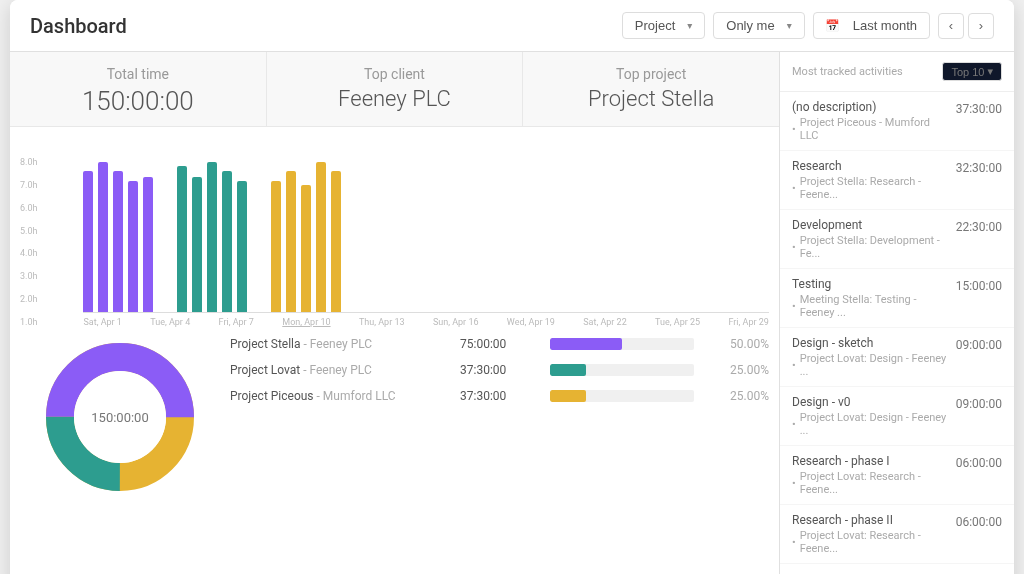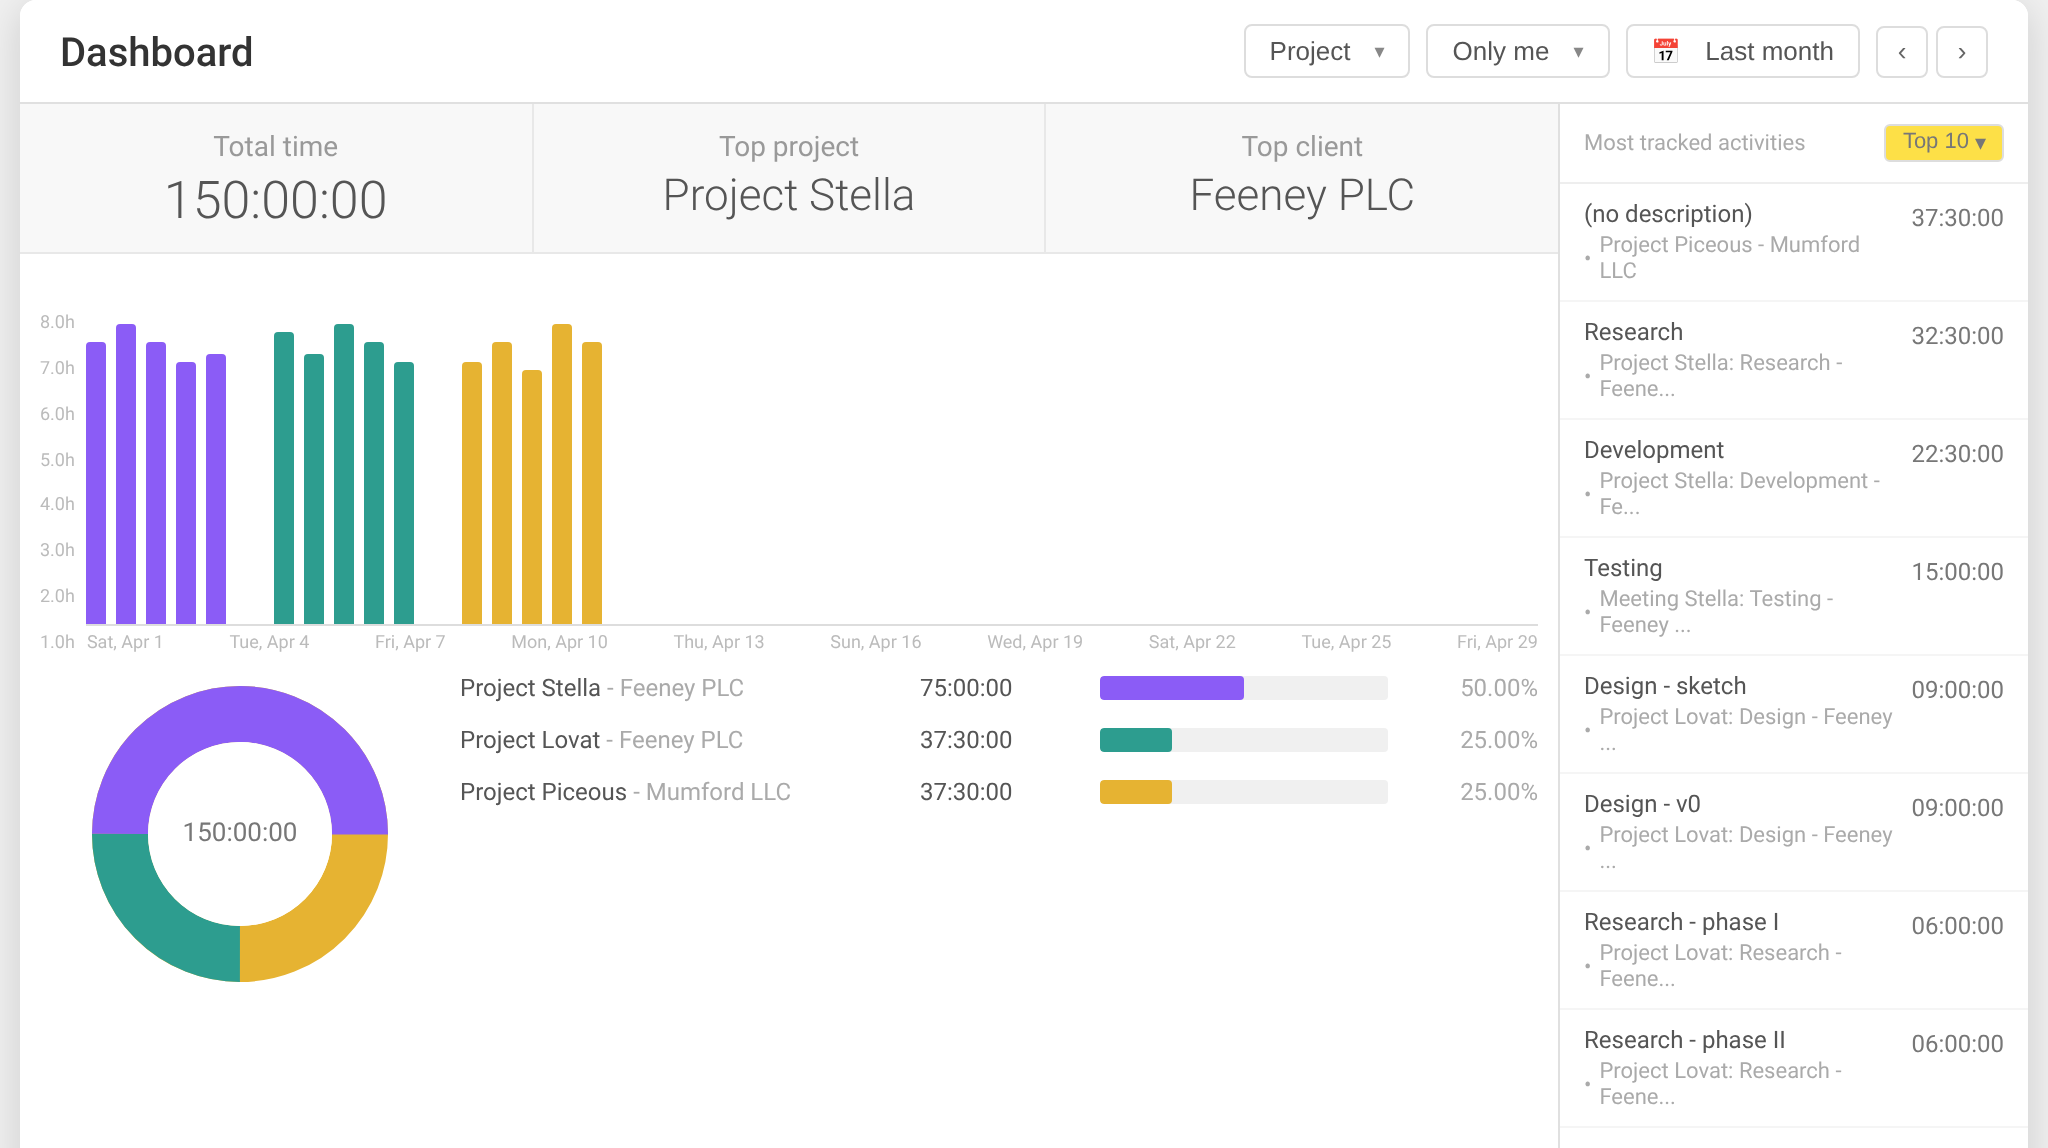--- a/index.html
+++ b/index.html
@@ -13,36 +13,36 @@
     .header-nav { display: flex; gap: 4px; }
     .header-nav button { border: 1px solid #ddd; background: #fff; border-radius: 4px; width: 26px; height: 26px; cursor: pointer; font-size: 13px; color: #666; }
     .main-content { display: flex; }
     .left-panel { flex: 1; padding: 0; }
     .stats-row { display: flex; background: #f8f8f8; border-bottom: 1px solid #e8e8e8; }
     .stat-box { flex: 1; text-align: center; padding: 14px 10px 10px; border-right: 1px solid #e8e8e8; }
     .stat-box:last-child { border-right: none; }
     .stat-label { font-size: 14px; color: #999; margin-bottom: 4px; text-align: center; }
     .stat-value { font-size: 22px; color: #555; font-weight: 300; }
     .stat-value.large { font-size: 26px; }
-    .chart-area { padding: 10px 10px 0 10px; height: 200px; display: flex; align-items: flex-end; }
+    .chart-area { padding: 10px 10px 0 10px; height: 200px; display: flex; align-items: flex-end; gap: 40px; }
     .y-label { font-size: 9px; color: #bbb; text-align: right; }
     .bottom-section { display: flex; padding: 10px; gap: 10px; }
     .donut-wrapper { width: 200px; display: flex; align-items: center; justify-content: center; }
     .legend-chart { flex: 1; }
     .legend-row { display: flex; align-items: center; margin-bottom: 12px; gap: 20px; }
     .legend-label { font-size: 12px; color: #555; width: 210px; white-space: nowrap; overflow: hidden; text-overflow: ellipsis; }
     .legend-label .project { color: #555; }
     .legend-time { font-size: 12px; color: #555; width: 70px; }
     .legend-bar-bg { flex: 1; background: #f0f0f0; height: 12px; border-radius: 2px; overflow: hidden; }
     .legend-bar-fill { height: 100%; border-radius: 2px; }
     .legend-pct { font-size: 12px; color: #aaa; width: 55px; text-align: right; }
     .right-panel { width: 235px; border-left: 1px solid #e0e0e0; background: #fff; overflow-y: auto; max-height: 540px; }
     .right-header { display: flex; justify-content: space-between; align-items: center; padding: 10px 12px; border-bottom: 1px solid #eee; }
     .right-header-label { font-size: 11px; color: #aaa; }
-    .right-header-btn { font-size: 11px; color: #777; border: 1px solid #ddd; border-radius: 3px; padding: 2px 8px; background: #fde047; cursor: pointer; display: flex; align-items: flex-start; gap: 3px; }
+    .right-header-btn { font-size: 11px; color: #777; border: 1px solid #ddd; border-radius: 3px; padding: 2px 8px; background: #0f172a; cursor: pointer; display: flex; align-items: center; gap: 3px; }
     .activity-item { padding: 8px 12px; border-bottom: 1px solid #f5f5f5; }
     .activity-name { font-size: 12px; color: #555; margin-bottom: 2px; }
     .activity-sub { font-size: 11px; color: #aaa; display: flex; align-items: center; gap: 4px; }
     .activity-sub::before { content: '•'; color: #aaa; }
     .activity-row { display: flex; justify-content: space-between; align-items: flex-start; }
     .activity-left { flex: 1; }
     .activity-right { font-size: 12px; color: #777; white-space: nowrap; padding-left: 8px; padding-top: 2px; }
     
     .donut-container { position: relative; width: 160px; height: 160px; }
     .donut-center { position: absolute; top: 50%; left: 50%; transform: translate(-50%, -50%); font-size: 13px; color: #777; font-weight: 400; }
@@ -77,26 +77,26 @@
   <div class="main-content">
 
     <div class="left-panel">
 
       <div class="stats-row">
         <div class="stat-box">
           <div class="stat-label">Total time</div>
           <div class="stat-value large">150:00:00</div>
         </div>
         <div class="stat-box">
+          <div class="stat-label">Top client</div>
+          <div class="stat-value">Feeney PLC</div>
+        </div>
+        <div class="stat-box">
           <div class="stat-label">Top project</div>
           <div class="stat-value">Project Stella</div>
-        </div>
-        <div class="stat-box">
-          <div class="stat-label">Top client</div>
-          <div class="stat-value">Feeney PLC</div>
         </div>
       </div>
 
       <div class="chart-area">
         <div style="display:flex; flex-direction:column; height:170px; justify-content:space-between; padding-right:6px;">
           <span class="y-label">8.0h</span>
           <span class="y-label">7.0h</span>
           <span class="y-label">6.0h</span>
           <span class="y-label">5.0h</span>
           <span class="y-label">4.0h</span>
@@ -123,21 +123,21 @@
               <div style="width: 10px; height: 140.625px; background: rgb(230, 179, 50); border-radius: 2px 2px 0px 0px; margin-right: 2px;"></div>
               <div style="width: 10px; height: 127.5px; background: rgb(230, 179, 50); border-radius: 2px 2px 0px 0px; margin-right: 2px;"></div>
               <div style="width: 10px; height: 150px; background: rgb(230, 179, 50); border-radius: 2px 2px 0px 0px; margin-right: 2px;"></div>
               <div style="width: 10px; height: 140.625px; background: rgb(230, 179, 50); border-radius: 2px 2px 0px 0px; margin-right: 2px;"></div>
             </div>
           <div id="x-labels" style="display:flex; justify-content:space-between; padding-top:4px;">
 
           <span style="font-size: 9px; color: rgb(187, 187, 187);">Sat, Apr 1</span>
               <span style="font-size: 9px; color: rgb(187, 187, 187);">Tue, Apr 4</span>
               <span style="font-size: 9px; color: rgb(187, 187, 187);">Fri, Apr 7</span>
-              <span style="font-size: 9px; color: rgb(187, 187, 187);">Mon, Apr 10</span>
+              <span style="font-size: 9px; color: rgb(187, 187, 187); text-decoration: underline;">Mon, Apr 10</span>
               <span style="font-size: 9px; color: rgb(187, 187, 187);">Thu, Apr 13</span>
               <span style="font-size: 9px; color: rgb(187, 187, 187);">Sun, Apr 16</span>
               <span style="font-size: 9px; color: rgb(187, 187, 187);">Wed, Apr 19</span>
               <span style="font-size: 9px; color: rgb(187, 187, 187);">Sat, Apr 22</span>
               <span style="font-size: 9px; color: rgb(187, 187, 187);">Tue, Apr 25</span>
               <span style="font-size: 9px; color: rgb(187, 187, 187);">Fri, Apr 29</span>
             </div>
         </div>
       </div>
 

